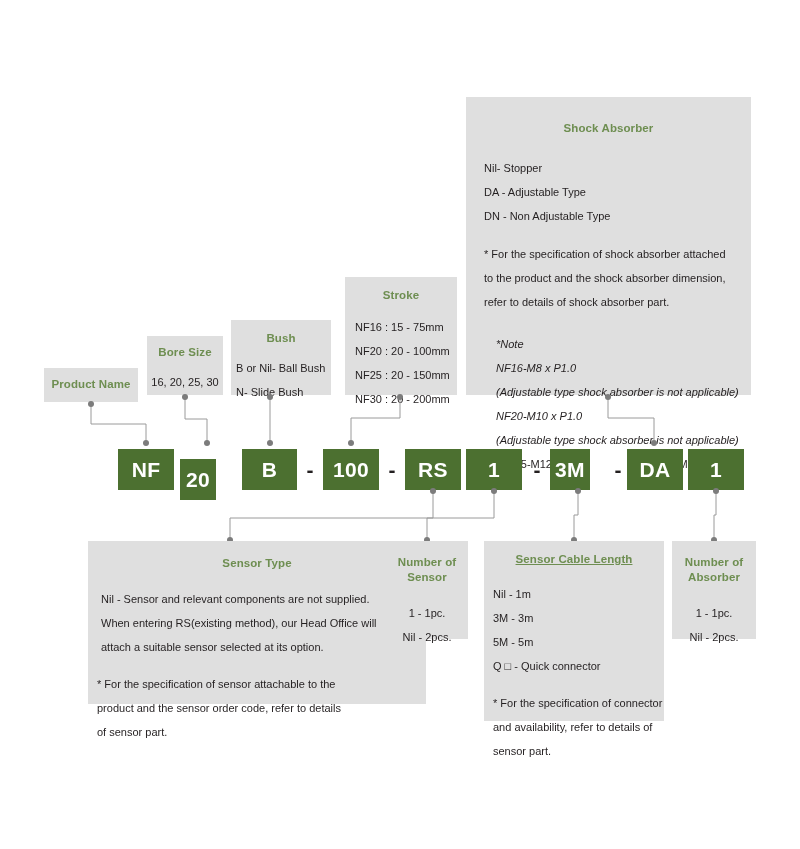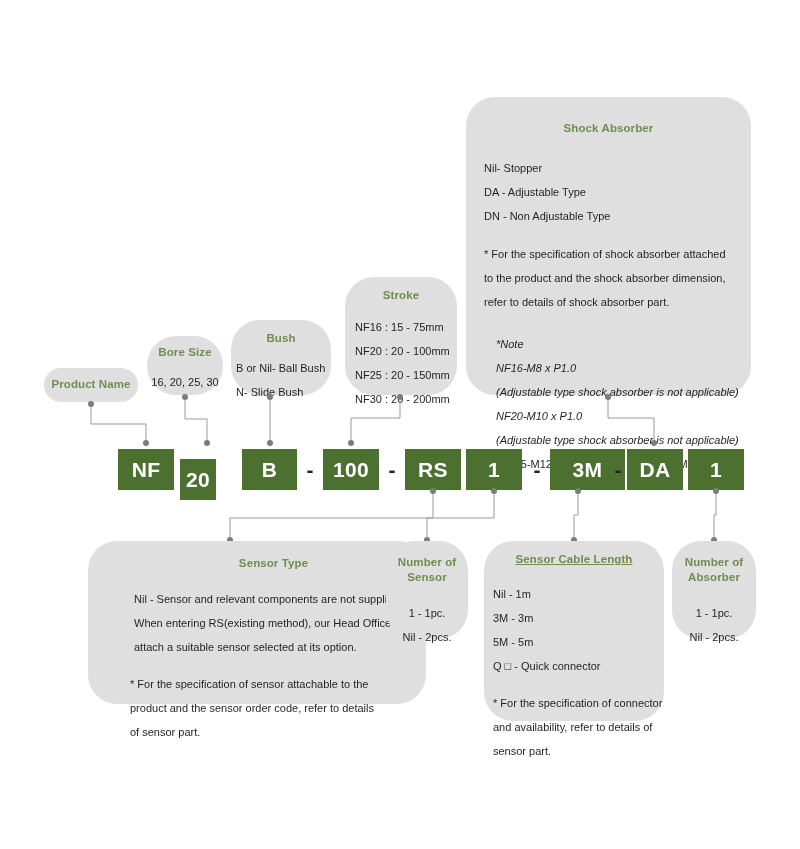--- a/index.html
+++ b/index.html
@@ -23,21 +23,20 @@
     width: 800px;
     height: 849px;
   }
 
   
   .panel {
     position: absolute;
     background: #dfdfdf;
     box-sizing: border-box;
     padding: 0;
-    border-radius: 29px;
   }
   .panel-title {
     color: #6e8e51;
     font-weight: bold;
     font-size: 11.5px;
     text-align: center;
     letter-spacing: .1px;
   }
   .panel-body {
     font-size: 11px;
@@ -169,21 +168,21 @@
   </div>
   <div class="chip" style="left:405px; top:449px; width:56px; height:41px;">
     <span>RS</span>
   </div>
   <div class="chip" style="left:466px; top:449px; width:56px; height:41px;">
     <span>1</span>
   </div>
   <div class="dash" style="left:527px; top:449px; width:20px; height:41px;">
     <span>-</span>
   </div>
-  <div class="chip" style="left:550px; top:449px; width:75px; height:41px;">
+  <div class="chip" style="left:550px; top:449px; width:40px; height:41px;">
     <span>3M</span>
   </div>
   <div class="dash" style="left:608px; top:449px; width:20px; height:41px;">
     <span>-</span>
   </div>
   <div class="chip" style="left:627px; top:449px; width:56px; height:41px;">
     <span>DA</span>
   </div>
   <div class="chip" style="left:688px; top:449px; width:56px; height:41px;">
     <span>1</span>
@@ -201,21 +200,21 @@
 
     <path d="M578,491 L578,515 L574,515 L574,540"></path>
     <circle cx="578" cy="491" r="3"></circle>
     <circle cx="574" cy="540" r="3"></circle>
 
     <path d="M716,491 L716,515 L714,515 L714,540"></path>
     <circle cx="716" cy="491" r="3"></circle>
     <circle cx="714" cy="540" r="3"></circle>
   </svg>
 
-  <div class="panel" style="left:88px; top:541px; width:338px; height:163px;padding-left:33px;">
+  <div class="panel" style="left:88px; top:541px; width:338px; height:163px;">
     <div class="panel-title" style="margin-top:16px;">Sensor Type</div>
     <div class="panel-body" style="margin-top:18px; margin-left:13px;">Nil - Sensor and relevant components are not supplied.
 When entering RS(existing method), our Head Office will
 attach a suitable sensor selected at its option.</div>
     <div class="panel-body" style="margin-top:13px; margin-left:9px;">* For the specification of sensor attachable to the
    product and the sensor order code, refer to details
    of sensor part.</div>
   </div>
 
   <div class="panel" style="left:386px; top:541px; width:82px; height:98px;">

